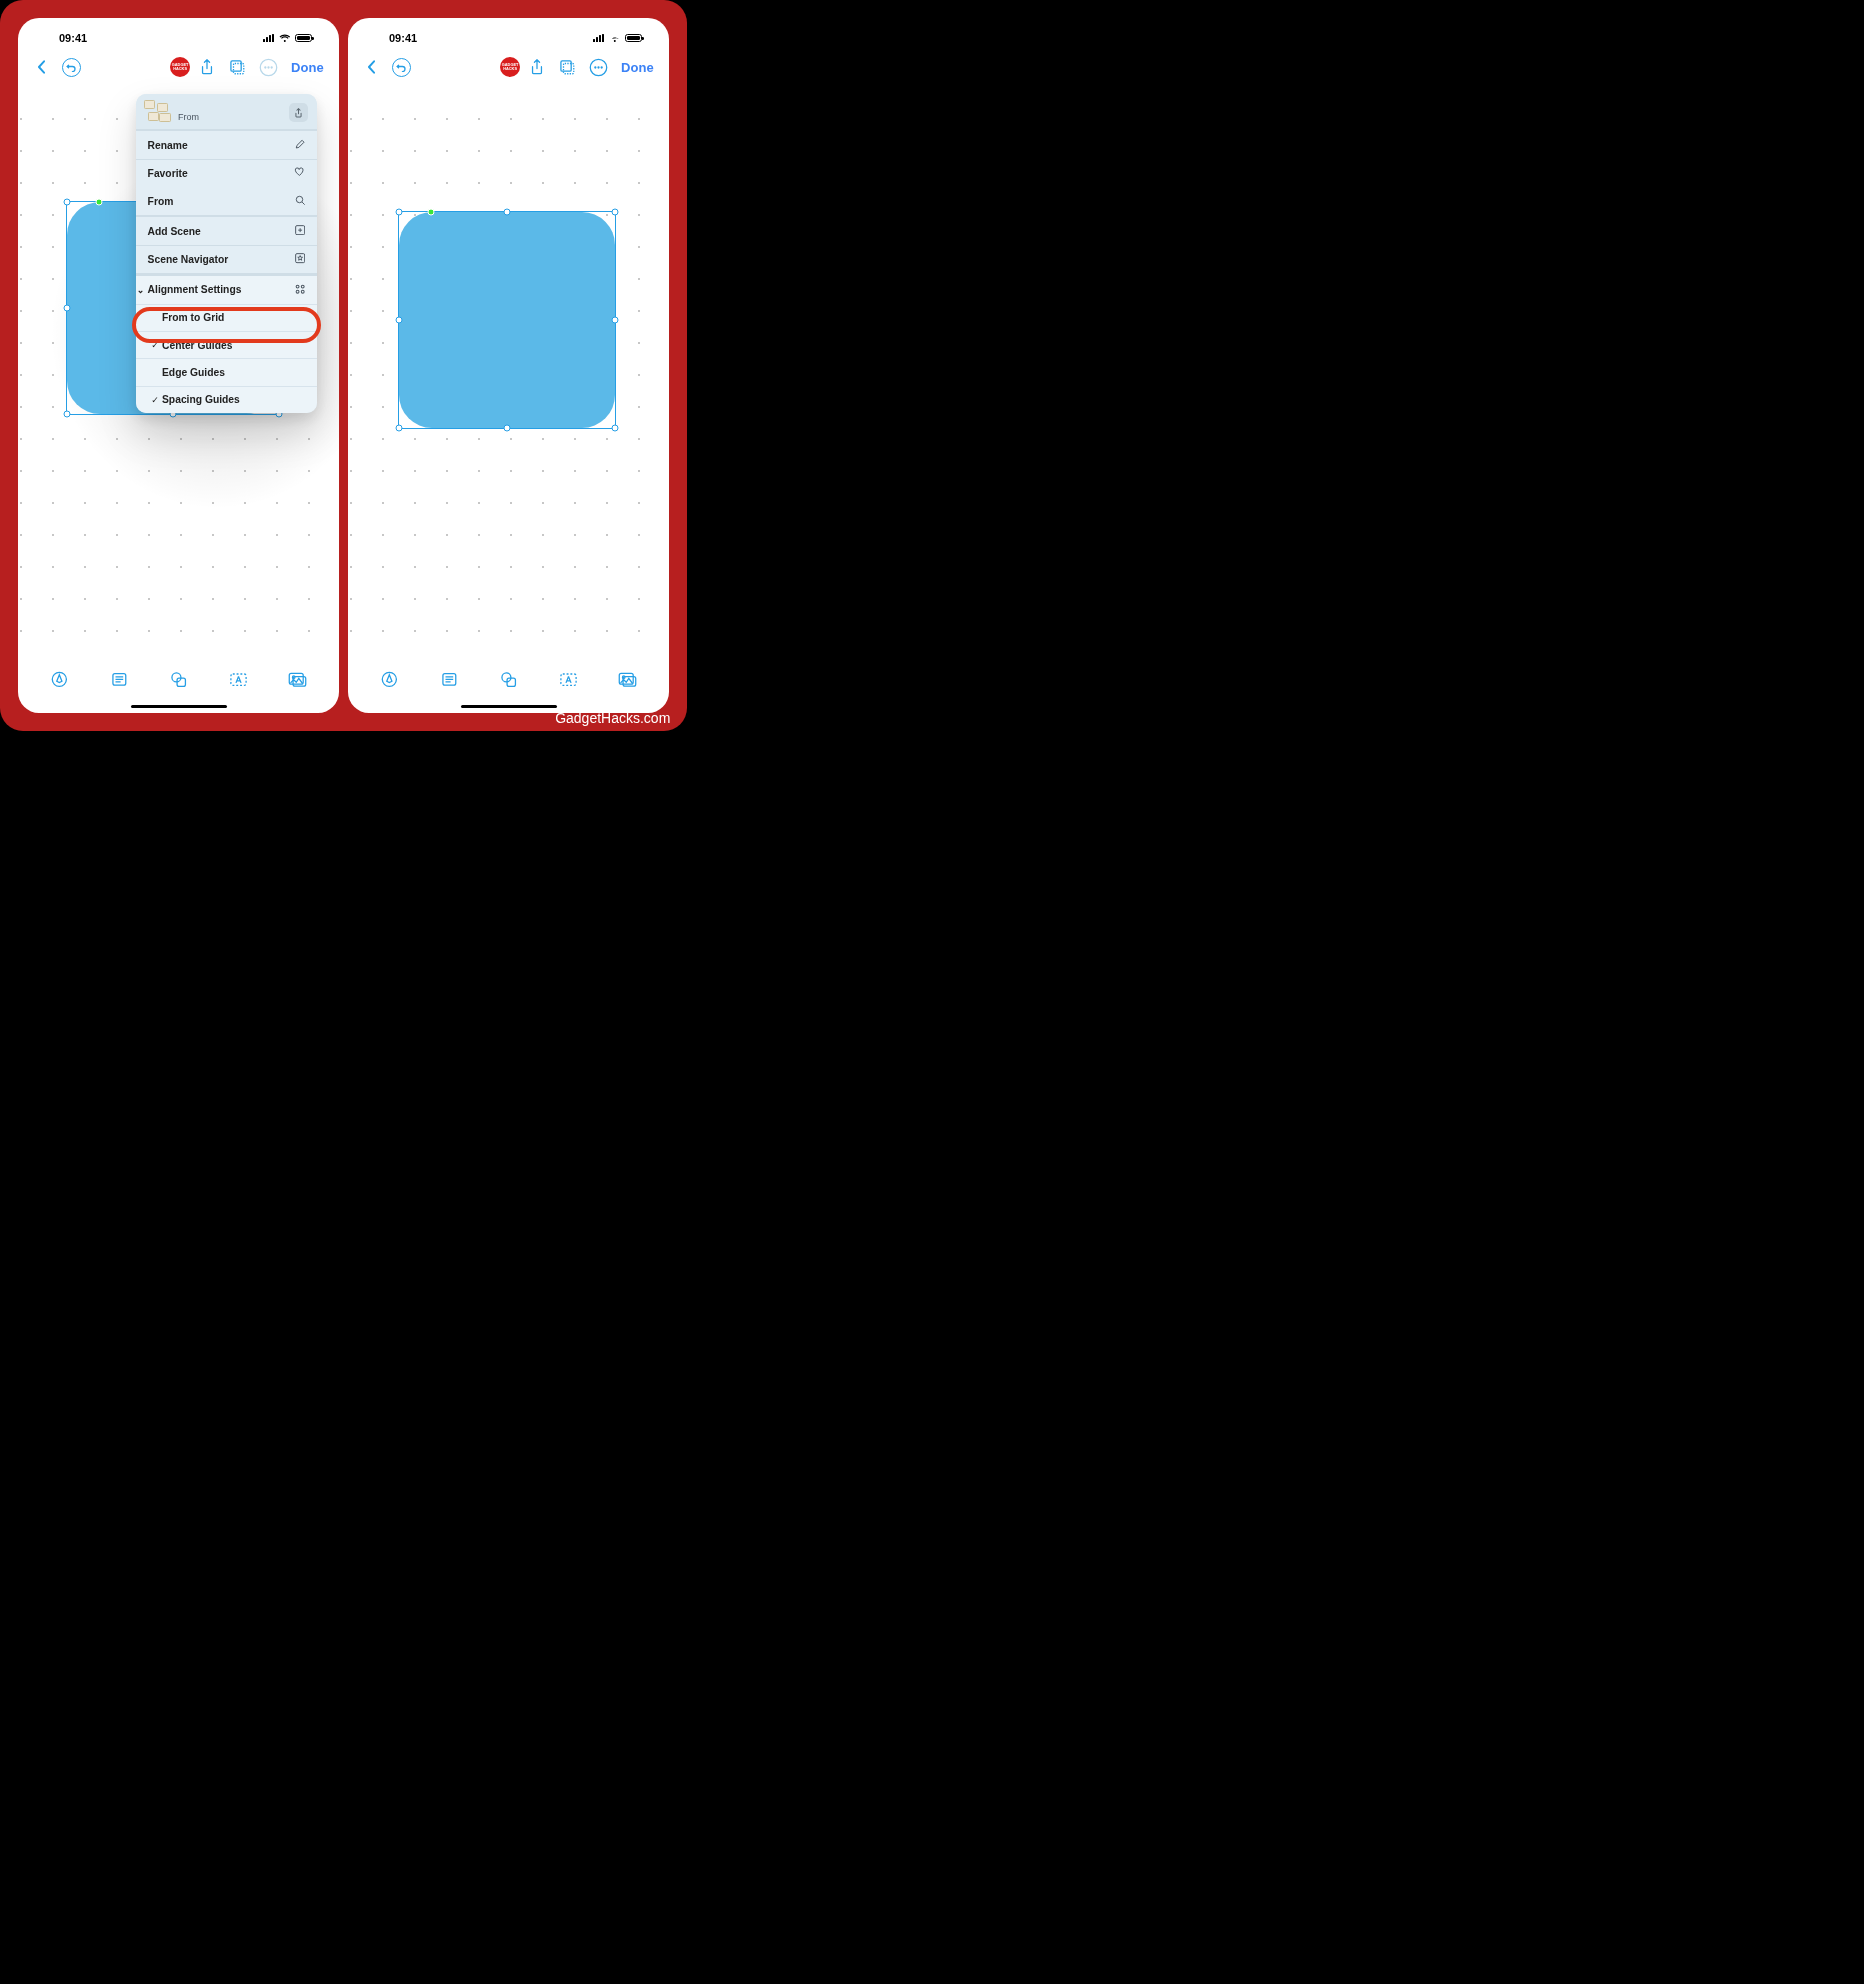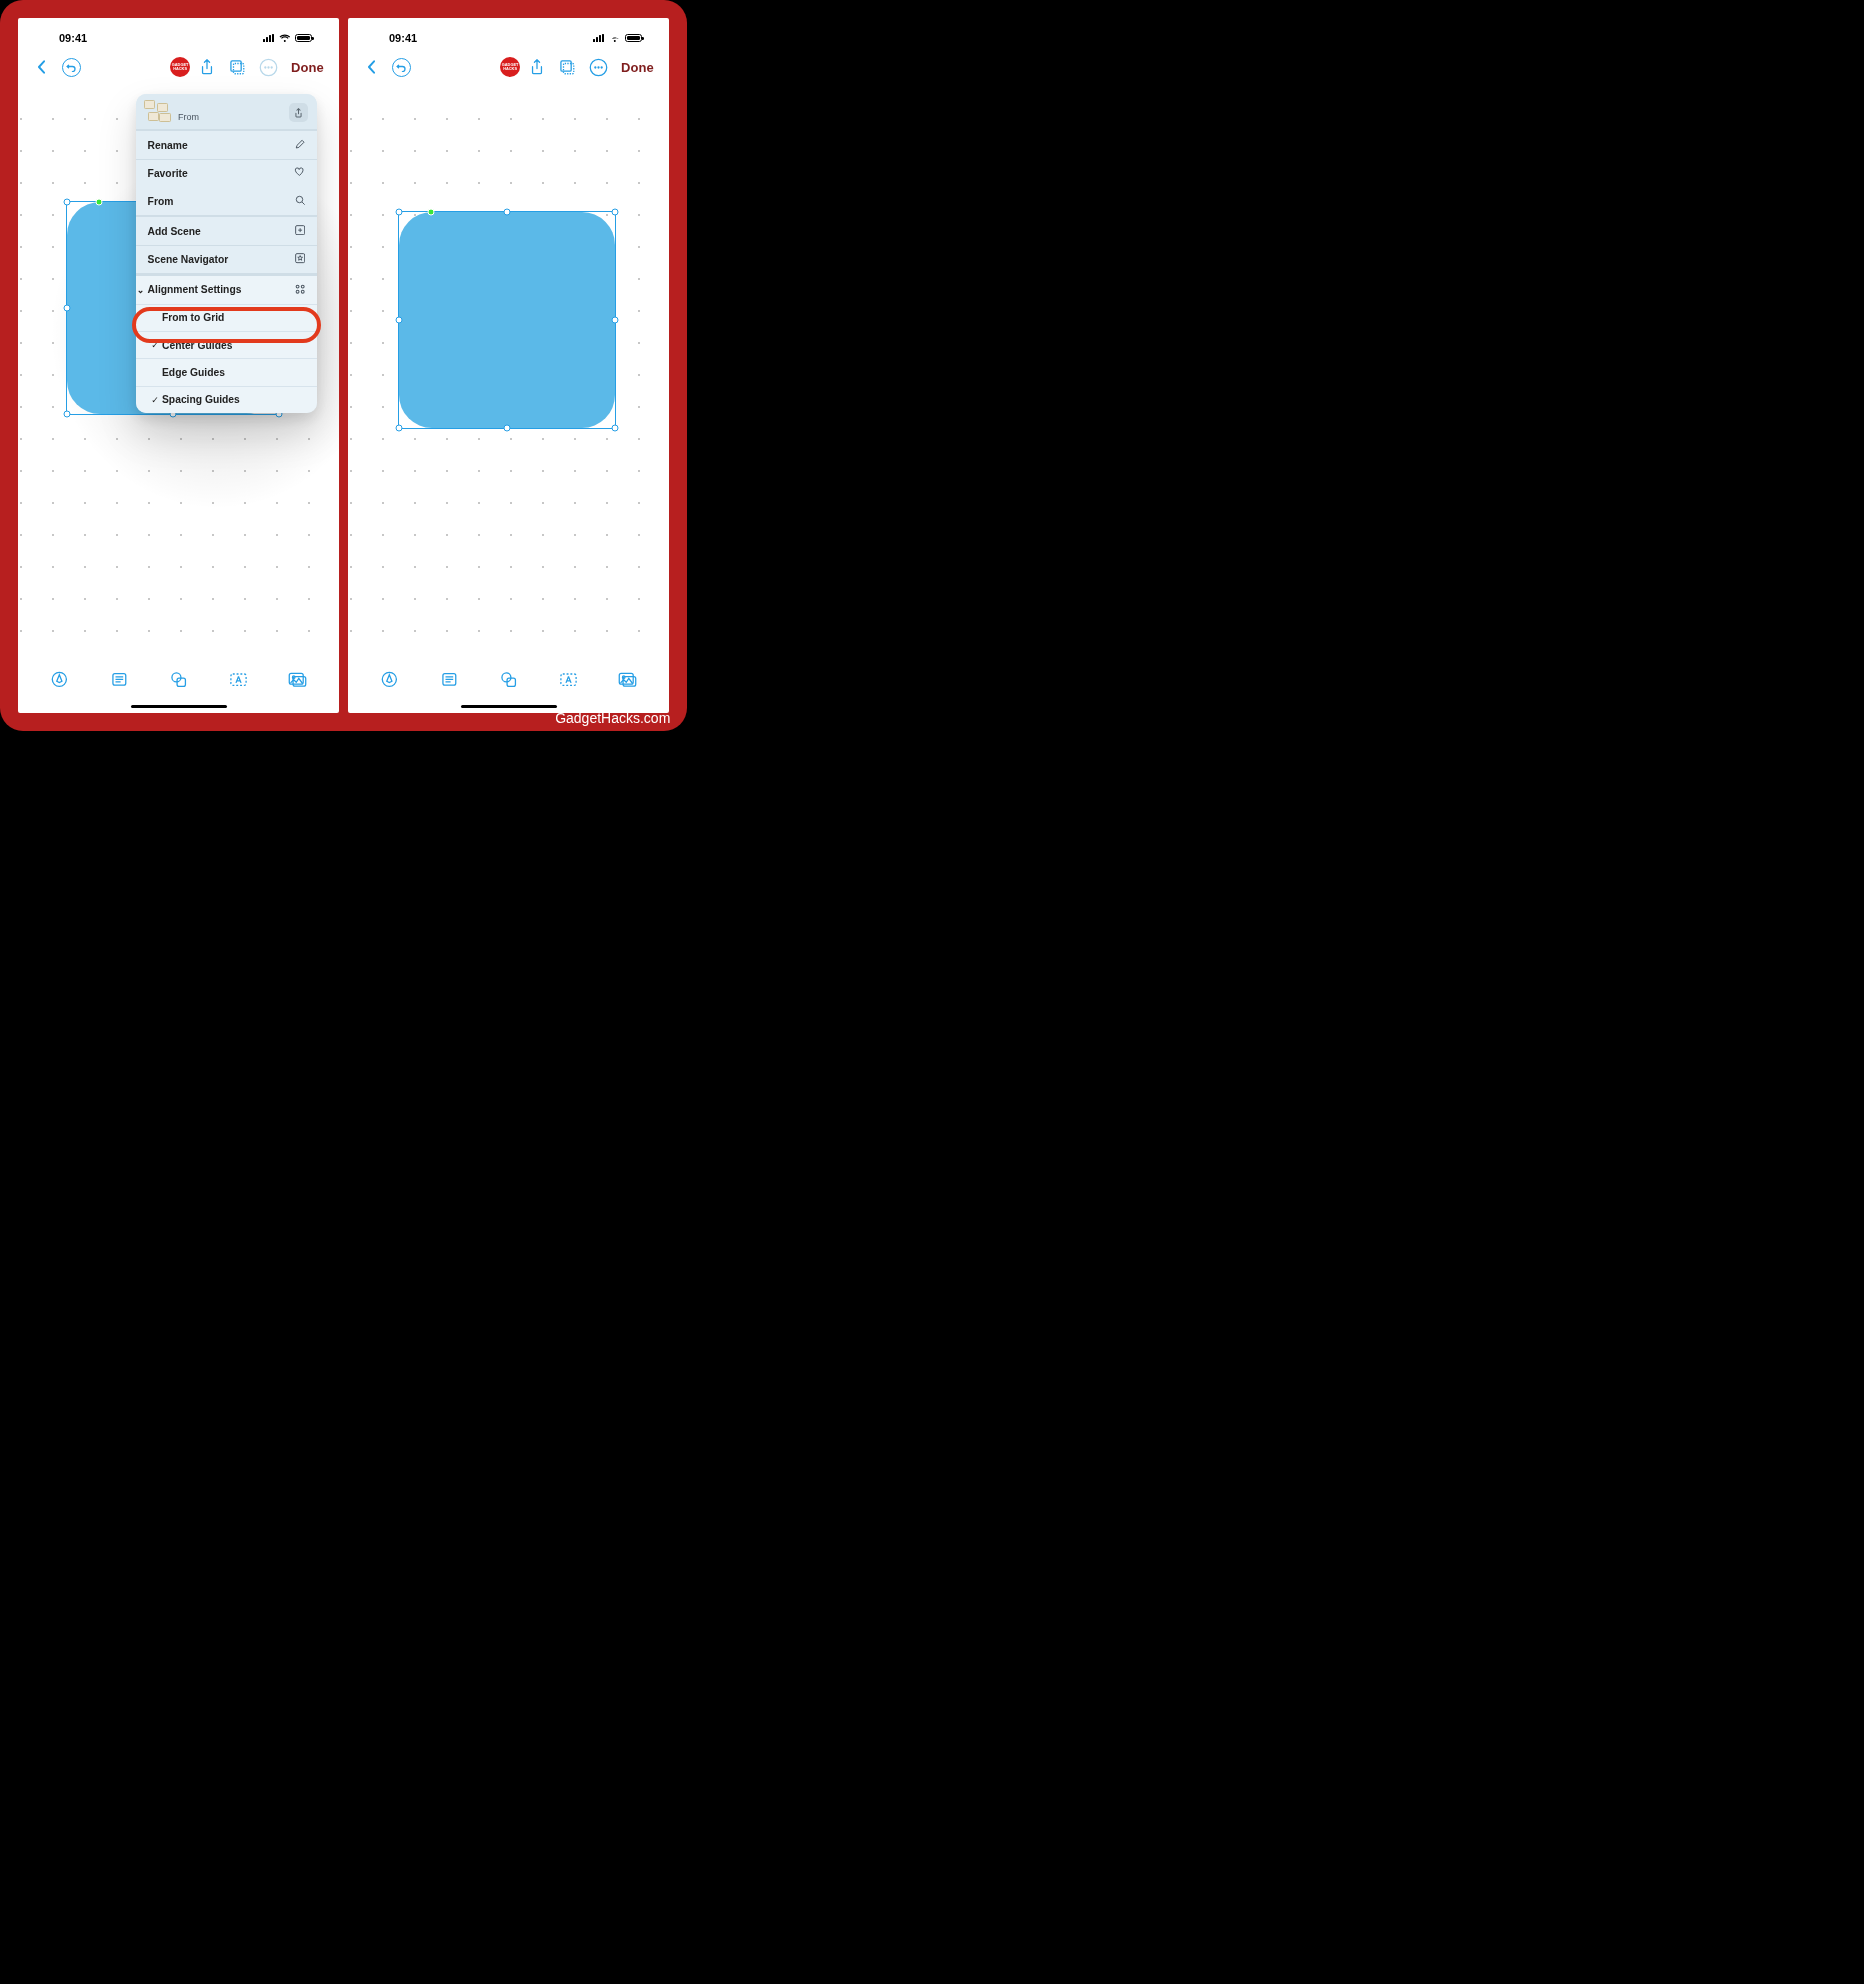--- a/index.html
+++ b/index.html
@@ -15,21 +15,21 @@
     background: #B71F1F;
     border-radius: 23px;
     position: relative;
     padding: 18px;
     display: flex;
     gap: 9px;
   }
   .phone {
     flex: 1;
     background: #fff;
-    border-radius: 2px;
+    border-radius: 21px;
     position: relative;
     overflow: hidden;
   }
   
   .status-bar {
     height: 31px;
     display: flex;
     align-items: center;
     padding: 9px 18px 0;
     font-weight: 600;
@@ -63,21 +63,21 @@
     display:flex; align-items:center; justify-content:center;
     color: #259EE5;
   }
   .toolbar .tb-spacer { flex:1; }
   .brand-badge {
     width: 20.5px; height: 20.5px; border-radius: 50%;
     background: #D81E1E;
     display:flex; align-items:center; justify-content:center;
     color:#fff; font-size:3.9px; font-weight:900; text-align:center; line-height:1;
   }
-  .done-btn { color:#7f1d1d; font-size:13px; font-weight:600; padding:0 6.4px;}
+  .done-btn { color:#3b82f6; font-size:13px; font-weight:600; padding:0 6.4px;}
   .toolbar .ellipsis-active { color:#259EE5; }
   .toolbar .ellipsis-inactive { color:#b8d8ea; }
   .undo-circle { border:1.3px solid #259EE5; border-radius:50%; width:19px; height:19px; display:flex;align-items:center;justify-content:center;}
 
   
   .canvas {
     position:absolute;
     top: 71px; left:0; right:0; bottom: 51px;
     background-image: radial-gradient(#c7c7c7 1.4px, transparent 1.4px);
     background-size: 32px 32px;

